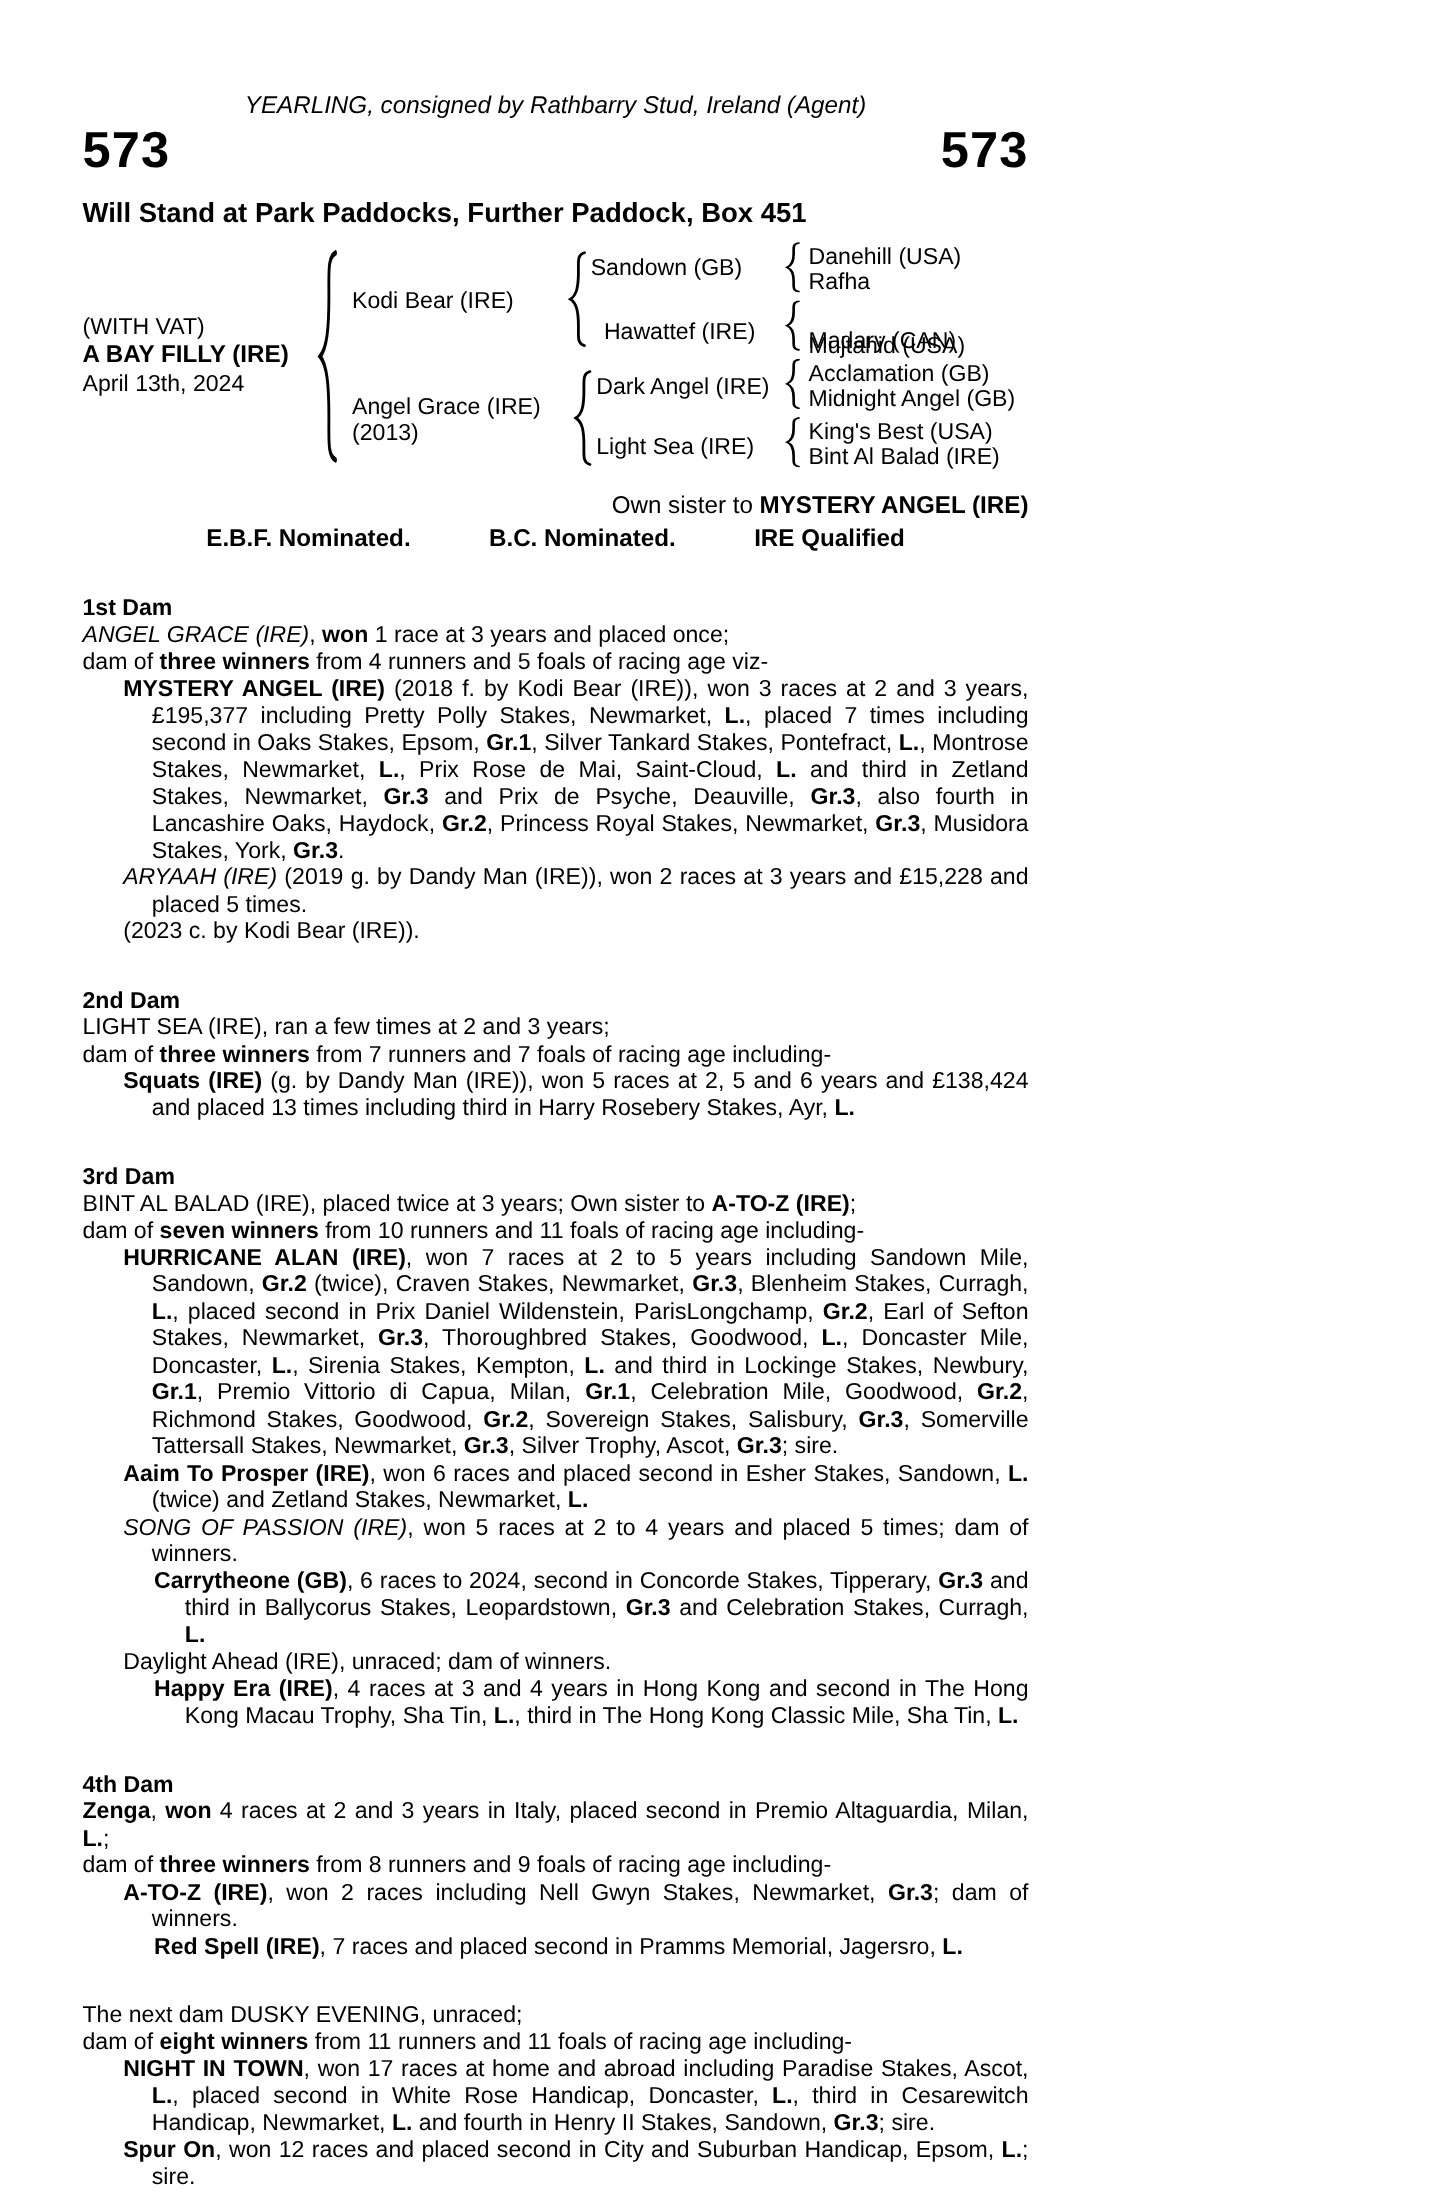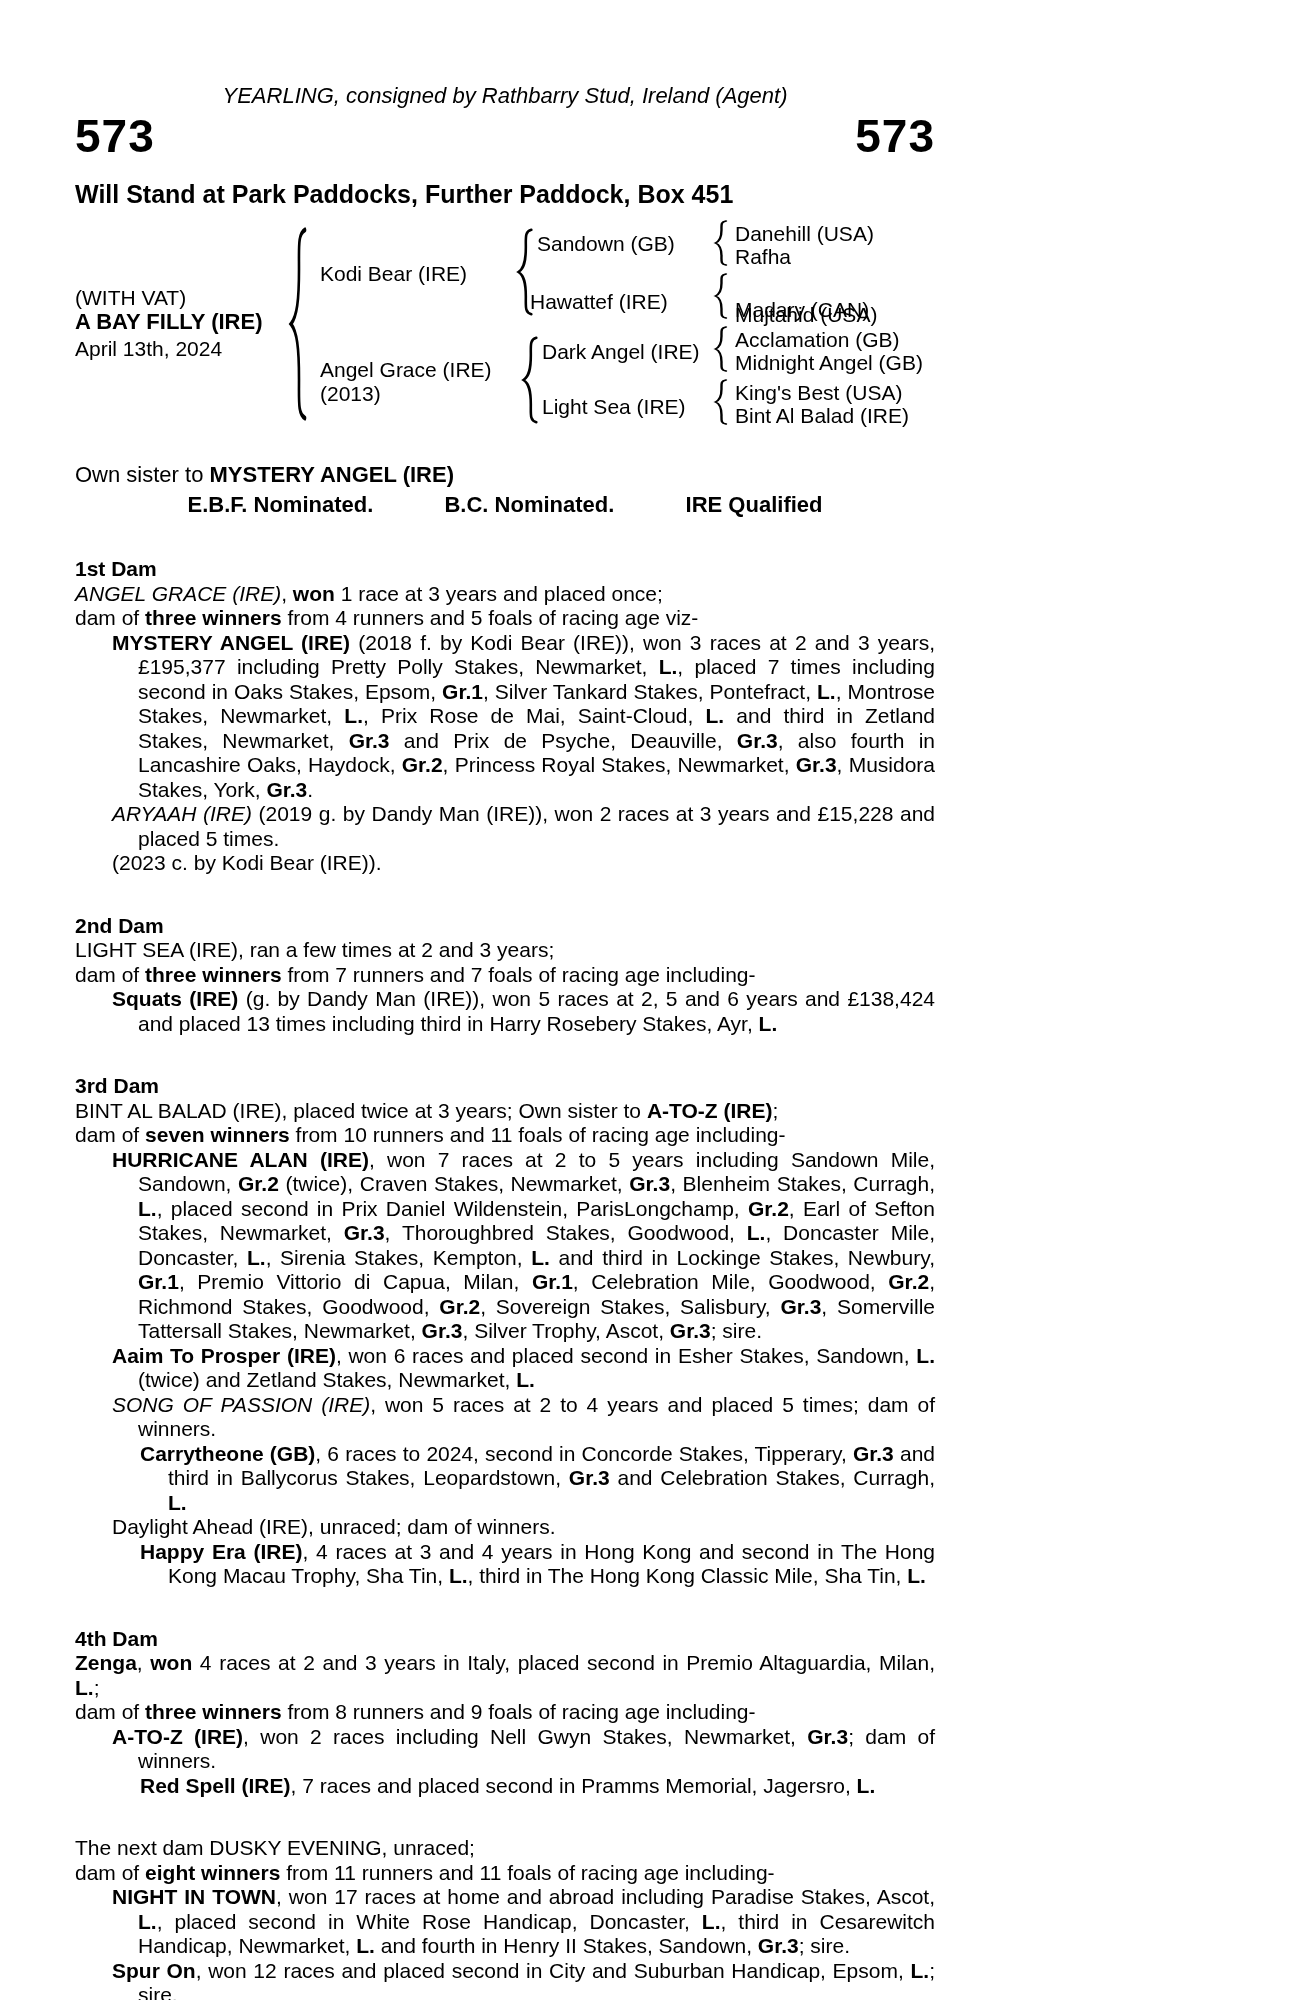--- a/index.html
+++ b/index.html
@@ -17,21 +17,21 @@
   .consign{padding-top:84px;text-align:center;font-style:italic;font-size:22px;}
   .lot-row{display:flex;justify-content:space-between;align-items:flex-start;margin-top:4px;}
   .lot{font-size:46px;font-weight:bold;line-height:46px;letter-spacing:1px;}
   .stand{margin-top:23px;font-weight:bold;font-size:25px;}
   
   .pedigree{position:relative;height:215px;margin-top:14px;}
   .ped-item{position:absolute;white-space:nowrap;}
   .subject-name{font-weight:bold;font-size:22px;}
   .brace{position:absolute;}
   .brace svg{width:100%;height:100%;display:block;}
-  .own-sister{text-align:left;margin-top:28px;font-size:22px;}
+  .own-sister{text-align:right;margin-top:12px;font-size:22px;}
   .noms{display:flex;justify-content:space-between;width:635px;margin:5px auto 0;font-weight:bold;font-size:22px;}
   
   #sections{margin-top:40px;}
   .dam-section{margin-top:0;}
   .dam-section + .dam-section{margin-top:38px;}
   .sec-heading{font-weight:bold;}
   .para{margin:0;text-align:justify;}
   .indent1{padding-left:63px;text-indent:-26px;}
   .indent2{padding-left:93px;text-indent:-28px;}
 </style>
@@ -71,21 +71,21 @@
             <path d="M20 2 C13 4 14 10 14 22 C14 38 12 46 6 50 C12 54 14 62 14 78 C14 90 13 96 20 98" fill="none" stroke="#000" stroke-width="2.8" stroke-linecap="round"></path>
           </svg>
       </div>
       <div class="brace" style="left:443px;top:116px;width:22px;height:88px;">
         <svg viewBox="0 0 24 100" preserveAspectRatio="none">
             <path d="M20 2 C13 4 14 10 14 22 C14 38 12 46 6 50 C12 54 14 62 14 78 C14 90 13 96 20 98" fill="none" stroke="#000" stroke-width="2.8" stroke-linecap="round"></path>
           </svg>
       </div>
 
       <div class="ped-item" style="left:462px;top:12px;">Sandown (GB)</div>
-      <div class="ped-item" style="left:455px;top:70px;">Hawattef (IRE)</div>
+      <div class="ped-item" style="left:474px;top:70px;">Hawattef (IRE)</div>
       <div class="ped-item" style="left:467px;top:120px;">Dark Angel (IRE)</div>
       <div class="ped-item" style="left:467px;top:175px;">Light Sea (IRE)</div>
 
       <div class="brace" style="left:636px;top:0;width:18px;height:46px;">
         <svg viewBox="0 0 24 100" preserveAspectRatio="none">
             <path d="M20 2 C13 4 14 10 14 22 C14 38 12 46 6 50 C12 54 14 62 14 78 C14 90 13 96 20 98" fill="none" stroke="#000" stroke-width="3.2" stroke-linecap="round"></path>
           </svg>
       </div>
       <div class="brace" style="left:636px;top:53px;width:18px;height:46px;">
         <svg viewBox="0 0 24 100" preserveAspectRatio="none">

